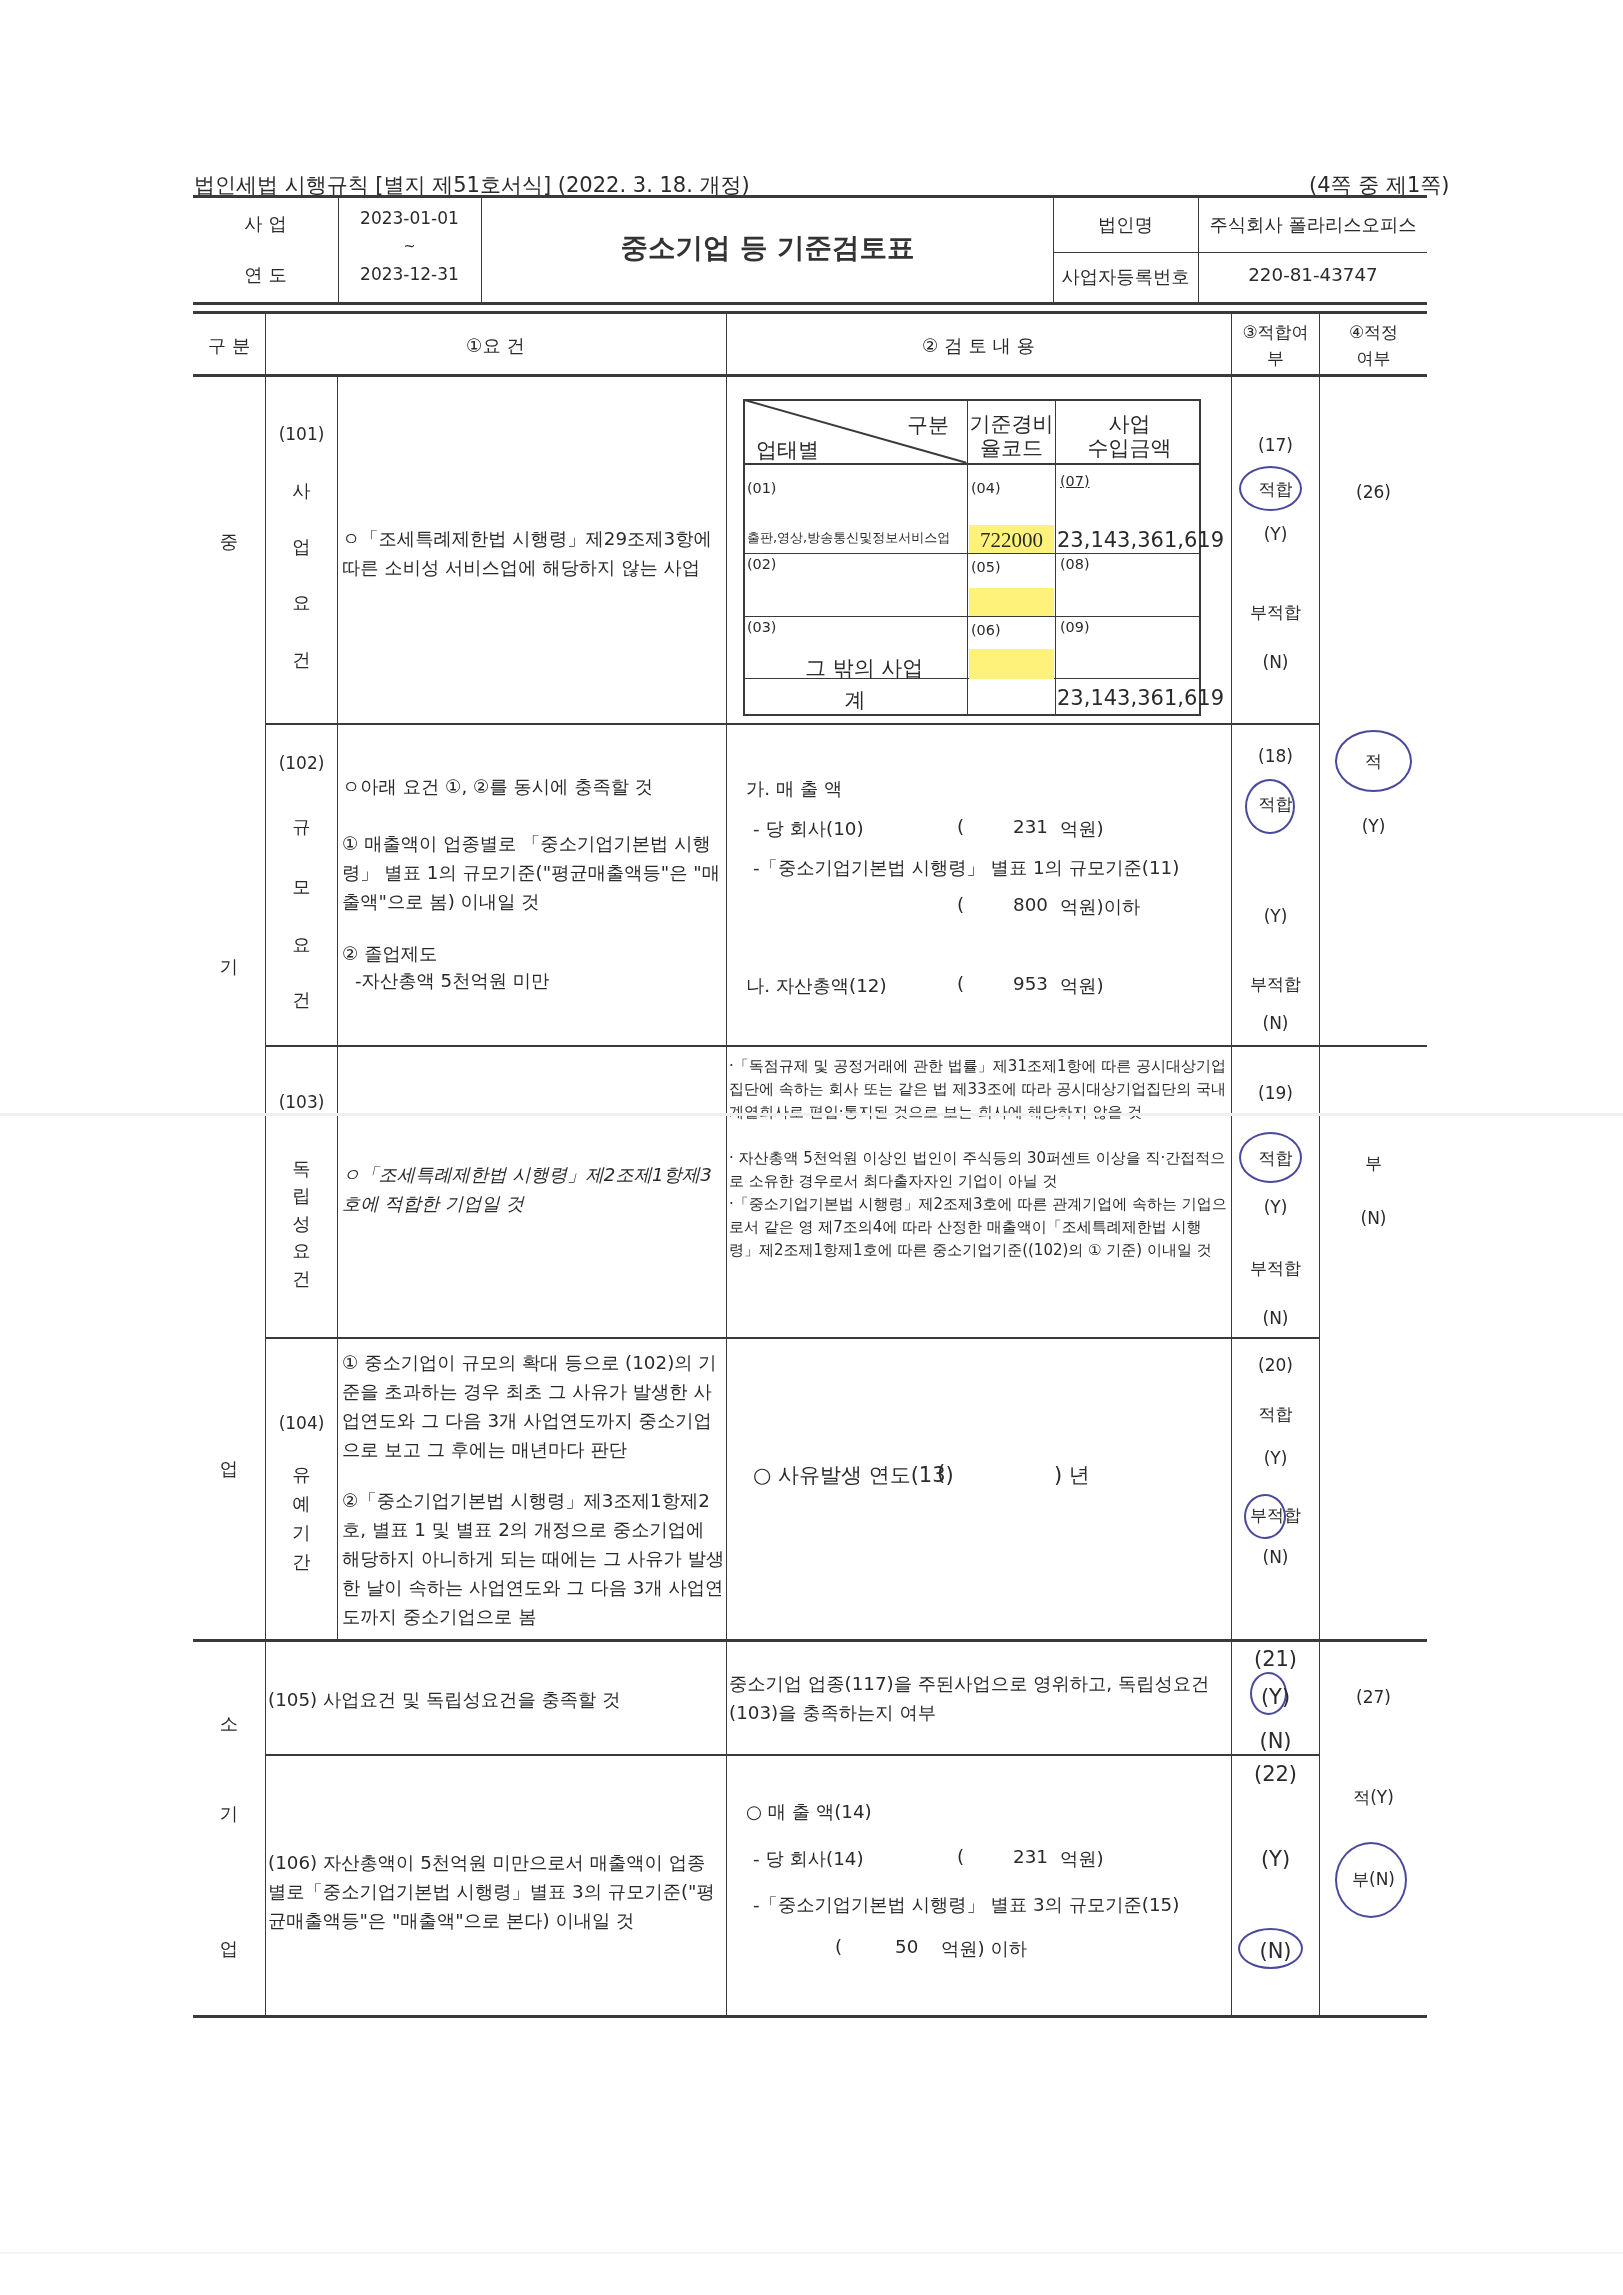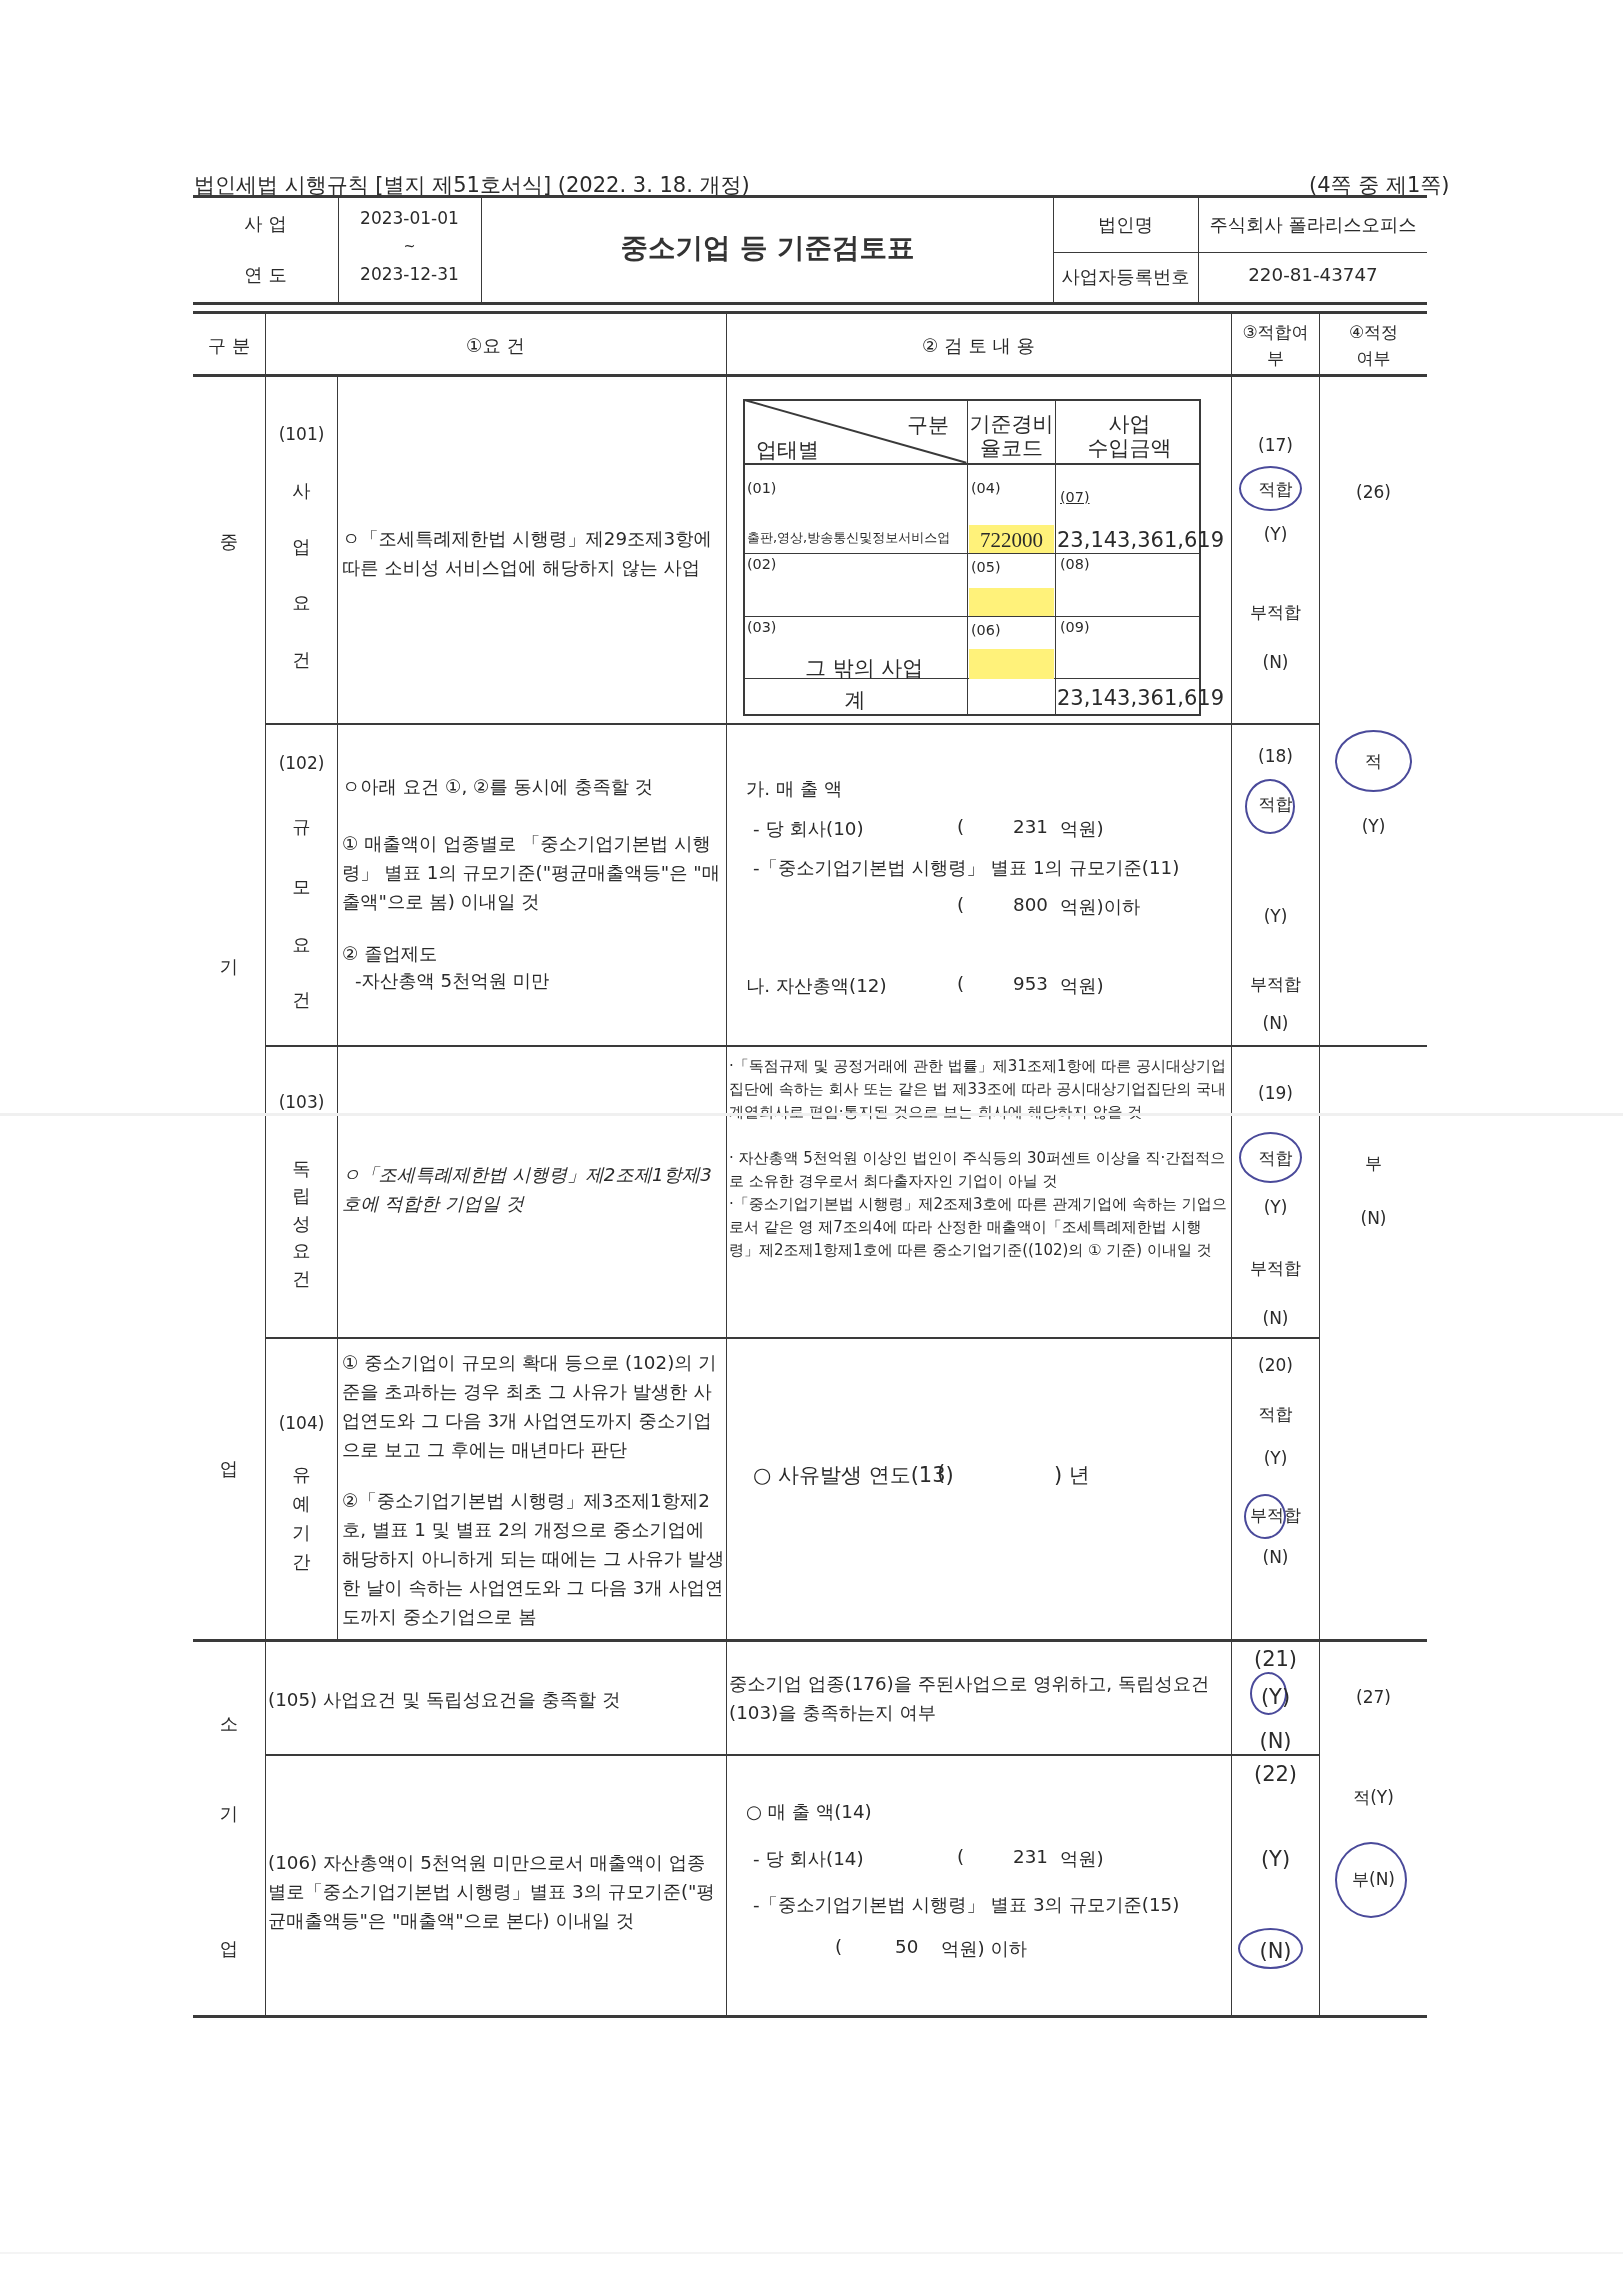--- a/index.html
+++ b/index.html
@@ -99,21 +99,21 @@
   <div class="t f24 ctr" style="left:225px; top:10.5px; width:87px;">기준경비</div>
   <div class="t f24 ctr" style="left:225px; top:35px; width:87px;">율코드</div>
   <div class="t f24 ctr" style="left:314px; top:10.5px; width:145px;">사업</div>
   <div class="t f24 ctr" style="left:314px; top:35px; width:145px;">수입금액</div>
 
   <div class="t f22" style="left:3.9px; top:81px;">(01)</div>
   <div class="t f20" style="left:3.9px; top:130px;">출판,영상,방송통신및정보서비스업</div>
   <div class="t f22" style="left:228px; top:81px;">(04)</div>
   <div class="yellow" style="left:226px; top:126px; width:85px; height:28px;"></div>
   <div class="t f24 ctr" style="left:225px; top:129px; width:87px;font-family:Liberation Serif, serif;">722000</div>
-  <div class="t f22" style="left:317px; top:90px;text-decoration:underline;">(07)</div>
+  <div class="t f22" style="left:317px; top:74px;text-decoration:underline;">(07)</div>
   <div class="t f24" style="left:314px; top:129px; width:140px; text-align:right;">23,143,361,619</div>
 
   <div class="t f22" style="left:3.9px; top:157px;">(02)</div>
   <div class="t f22" style="left:228px; top:160px;">(05)</div>
   <div class="yellow" style="left:226px; top:189px; width:85px; height:27.5px;"></div>
   <div class="t f22" style="left:317px; top:157px;">(08)</div>
 
   <div class="t f22" style="left:3.9px; top:220px;">(03)</div>
   <div class="t f24" style="left:62px; top:255px;">그 밖의 사업</div>
   <div class="t f22" style="left:228px; top:223px;">(06)</div>
@@ -201,21 +201,21 @@
 <div class="t f24" style="left:1054px; top:1461px;">) 년</div>
 
 <div class="t f26 ctr" style="left:1232px; top:1355px; width:87px;">(20)</div>
 <div class="t f26 ctr" style="left:1232px; top:1403px; width:87px;">적합</div>
 <div class="t f26 ctr" style="left:1232px; top:1448px; width:87px;">(Y)</div>
 <div class="circle" style="left:1244px; top:1494px; width:42px; height:45px;"></div>
 <div class="t f26 ctr" style="left:1232px; top:1504px; width:87px;">부적합</div>
 <div class="t f26 ctr" style="left:1232px; top:1547px; width:87px;">(N)</div>
 
 <div class="para" style="left:268px; top:1685px; width:455px;">(105) 사업요건 및 독립성요건을 충족할 것</div>
-<div class="para" style="left:729px; top:1669px; width:500px;">중소기업 업종(176)을 주된사업으로 영위하고, 독립성요건(103)을 충족하는지 여부</div>
+<div class="para" style="left:729px; top:1669px; width:500px;">중소기업 업종(117)을 주된사업으로 영위하고, 독립성요건(103)을 충족하는지 여부</div>
 <div class="t f24 ctr" style="left:1232px; top:1647px; width:87px;">(21)</div>
 <div class="circle" style="left:1250px; top:1672px; width:37px; height:43px;"></div>
 <div class="t f24 ctr" style="left:1232px; top:1685px; width:87px;">(Y)</div>
 <div class="t f24 ctr" style="left:1232px; top:1729px; width:87px;">(N)</div>
 <div class="t f26 ctr" style="left:1320px; top:1687px; width:107px;">(27)</div>
 
 <div class="para" style="left:268px; top:1848px; width:455px;">(106) 자산총액이 5천억원 미만으로서 매출액이 업종별로「중소기업기본법 시행령」별표 3의 규모기준("평균매출액등"은 "매출액"으로 본다) 이내일 것</div>
 
 <div class="t f28" style="left:746px; top:1799px;">○ 매 출 액(14)</div>
 <div class="t f28" style="left:753px; top:1846px;">- 당 회사(14)</div>

